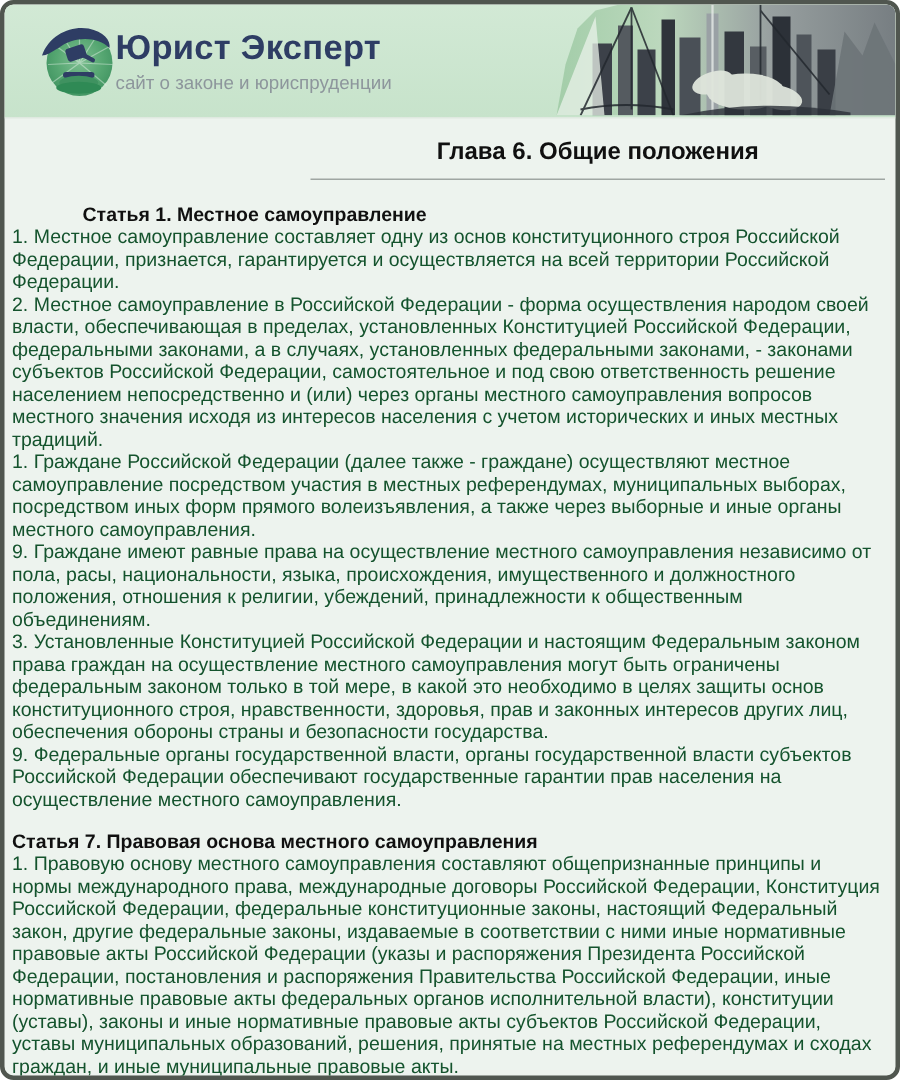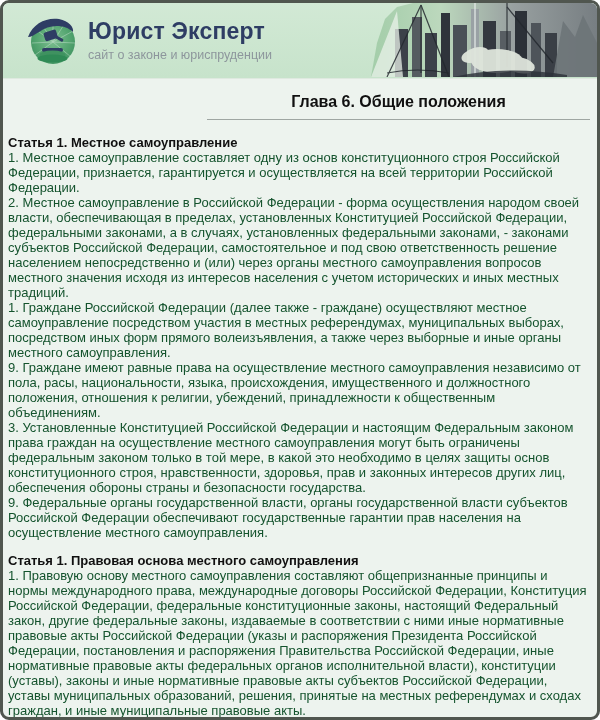--- a/index.html
+++ b/index.html
@@ -11,37 +11,37 @@
     position:relative;
   }
   
   .site-header{
     height:75px;background:linear-gradient(180deg,#d2e9d5 0%,#c7e3cb 100%);
     position:relative;display:flex;align-items:center;
     border-bottom:1px solid #dfe9e0;
   }
   .brand{display:flex;align-items:center;text-decoration:none;margin-left:24px;cursor:pointer;z-index:2;}
   .logo{width:50px;height:52px;display:block;flex:0 0 auto;}
-  .brand-text{display:flex;flex-direction:column;margin-left:11px;}
+  .brand-text{display:flex;flex-direction:column;}
   .brand-name{font-size:23px;font-weight:bold;color:#2e3d64;letter-spacing:.2px;line-height:1.1;}
   .brand-tagline{font-size:12.5px;color:#8d969c;margin-top:3px;}
   .header-art{position:absolute;right:0;top:0;width:240px;height:74px;z-index:1;}
   .header-art svg{display:block;width:100%;height:100%;}
   
   .content{padding:0 7px 0 5px;color:#1e1e1e;}
   .chapter{
     font-size:16px;font-weight:bold;color:#101010;
     text-align:center;margin:14px 0 15px 199px;
     padding-bottom:8px;border-bottom:1px solid #9fa6a2;
   }
   .article h2{
     font-size:13px;font-weight:bold;color:#101010;
     margin:13px 0 0 0;line-height:15px;
   }
-  .article:first-of-type h2{margin-top:0;}
+  .article:first-of-type h2{margin-top:0;margin-left:47px;}
   .article p{margin:0;font-size:13px;line-height:15px;color:#14532d;}
 </style>
 </head>
 <body>
 
 <div class="page">
 
   <header class="site-header">
     <a class="brand">
       <span class="logo">
@@ -146,19 +146,19 @@
     </section>
 
     <section class="article">
       <p>1. Граждане Российской Федерации (далее также - граждане) осуществляют местное самоуправление посредством участия в местных референдумах, муниципальных выборах, посредством иных форм прямого волеизъявления, а также через выборные и иные органы местного самоуправления.</p>
       <p>9. Граждане имеют равные права на осуществление местного самоуправления независимо от пола, расы, национальности, языка, происхождения, имущественного и должностного положения, отношения к религии, убеждений, принадлежности к общественным объединениям.</p>
       <p>3. Установленные Конституцией Российской Федерации и настоящим Федеральным законом права граждан на осуществление местного самоуправления могут быть ограничены федеральным законом только в той мере, в какой это необходимо в целях защиты основ конституционного строя, нравственности, здоровья, прав и законных интересов других лиц, обеспечения обороны страны и безопасности государства.</p>
       <p>9. Федеральные органы государственной власти, органы государственной власти субъектов Российской Федерации обеспечивают государственные гарантии прав населения на осуществление местного самоуправления.</p>
     </section>
 
     <section class="article">
-      <h2>Статья 1. Правовая основа местного самоуправления</h2>
+      <h2>Статья 7. Правовая основа местного самоуправления</h2>
       <p>1. Правовую основу местного самоуправления составляют общепризнанные принципы и нормы международного права, международные договоры Российской Федерации, Конституция Российской Федерации, федеральные конституционные законы, настоящий Федеральный закон, другие федеральные законы, издаваемые в соответствии с ними иные нормативные правовые акты Российской Федерации (указы и распоряжения Президента Российской Федерации, постановления и распоряжения Правительства Российской Федерации, иные нормативные правовые акты федеральных органов исполнительной власти), конституции (уставы), законы и иные нормативные правовые акты субъектов Российской Федерации, уставы муниципальных образований, решения, принятые на местных референдумах и сходах граждан, и иные муниципальные правовые акты.</p>
 
     </section>
   </main>
 
 </div>
 
 </body></html>

